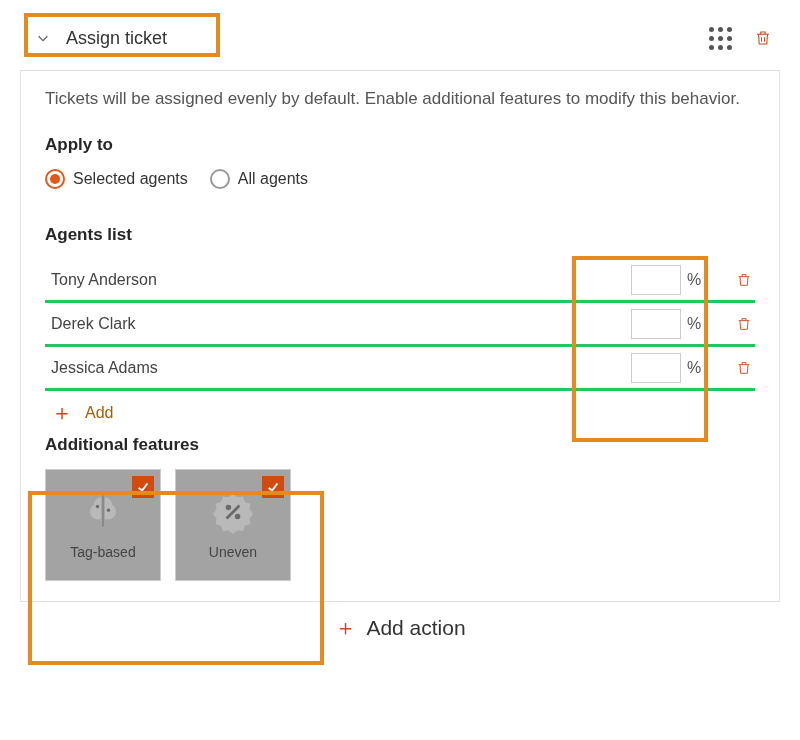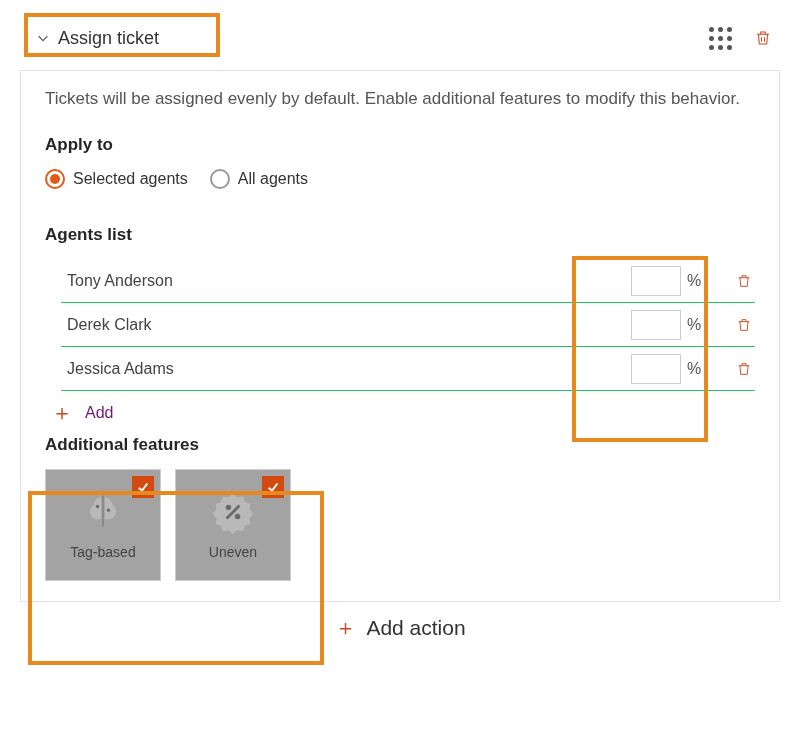--- a/index.html
+++ b/index.html
@@ -1,21 +1,21 @@
 <!DOCTYPE html>
 <html><head>
 <meta charset="utf-8">
 <style>
   * { box-sizing: border-box; margin: 0; padding: 0; font-family: "Segoe UI", Tahoma, Arial, sans-serif; }
   body { background: #fff; width: 800px; height: 740px; position: relative; color: #333; }
   .container { padding: 14px 20px 0 20px; }
 
   
   .header-row { display: flex; align-items: center; height: 48px; }
-  .title-wrap { display: flex; align-items: center; gap: 8px; padding: 6px 30px 6px 16px; }
+  .title-wrap { display: flex; align-items: center; gap: 16px; padding: 6px 30px 6px 16px; }
   .chevron { width: 14px; height: 14px; display: inline-block; }
   .chevron svg { width: 14px; height: 14px; stroke: #666; stroke-width: 1.6; fill: none; }
   .title-text { font-size: 18px; color: #333; }
   .header-spacer { flex: 1; }
   .apps-icon { width: 28px; height: 28px; display: flex; align-items: center; justify-content: center; margin-right: 16px; cursor: pointer; }
   .apps-icon .dots { display: grid; grid-template-columns: repeat(3, 5px); grid-template-rows: repeat(3, 5px); gap: 4px; }
   .apps-icon .dots span { width: 5px; height: 5px; background: #555; border-radius: 50%; }
   .trash-btn { width: 26px; height: 26px; display: flex; align-items: center; justify-content: center; cursor: pointer; margin-right: 4px; }
   .trash-btn svg { width: 18px; height: 18px; stroke: #c84a1e; fill: none; stroke-width: 1.4; }
 
@@ -31,30 +31,30 @@
 
   .section-title { font-size: 17px; font-weight: 600; color: #262626; margin-bottom: 14px; }
 
   .radio-row { display: flex; align-items: center; gap: 22px; margin-bottom: 36px; }
   .radio { display: flex; align-items: center; gap: 8px; cursor: pointer; font-size: 16px; color: #333; }
   .radio .ring { width: 20px; height: 20px; border-radius: 50%; border: 2px solid #999; display: flex; align-items: center; justify-content: center; }
   .radio.selected .ring { border-color: #e05a19; }
   .radio.selected .ring::after { content: ""; width: 10px; height: 10px; border-radius: 50%; background: #e05a19; }
 
   .agents-section { }
-  .agent-row { display: flex; align-items: center; height: 44px; border-bottom: 1px solid #22c55e; margin-left: 16px; }
+  .agent-row { display: flex; align-items: center; height: 44px; border-bottom: 3px solid #22c55e; }
   .agent-row:last-of-type { border-bottom: none; }
   .agent-name { flex: 1; font-size: 16px; color: #444; padding-left: 6px; }
   .agent-input { width: 48px; height: 30px; border: 1px solid #ccc; text-align: center; font-size: 15px; color: #444; background: #fff; margin-right: 6px; padding-left: 48px; }
   .agent-pct { width: 36px; font-size: 16px; color: #555; }
   .agent-del { width: 22px; height: 22px; display: flex; align-items: center; justify-content: center; cursor: pointer; margin-left: 10px; }
   .agent-del svg { width: 16px; height: 16px; stroke: #c84a1e; fill: none; stroke-width: 1.4; }
   .add-row { display: flex; align-items: center; gap: 12px; height: 44px; cursor: pointer; }
   .add-row .plus { color: #c84a1e; font-size: 22px; font-weight: 300; padding-left: 6px; }
-  .add-row .lbl { font-size: 16px; color: #701a75; }
+  .add-row .lbl { font-size: 16px; color: #a16207; }
 
   
   .features-title { font-size: 17px; font-weight: 600; color: #262626; margin-bottom: 14px; }
   .feature-tiles { display: flex; gap: 14px; }
   .tile { position: relative; width: 116px; height: 112px; border: 1px solid #ccc; background: #a3a3a3; display: flex; flex-direction: column; align-items: center; justify-content: center; cursor: pointer; }
   .tile .check { position: absolute; top: 6px; right: 6px; width: 22px; height: 22px; background: #d24a0f; display: flex; align-items: center; justify-content: center; }
   .tile .check svg { width: 14px; height: 14px; stroke: #fff; stroke-width: 2.2; fill: none; }
   .tile .fimg { width: 44px; height: 44px; display: flex; align-items: center; justify-content: center; margin-bottom: 10px; }
   .tile .fimg svg { width: 44px; height: 44px; }
   .tile .tlabel { font-size: 14px; color: #444; }

